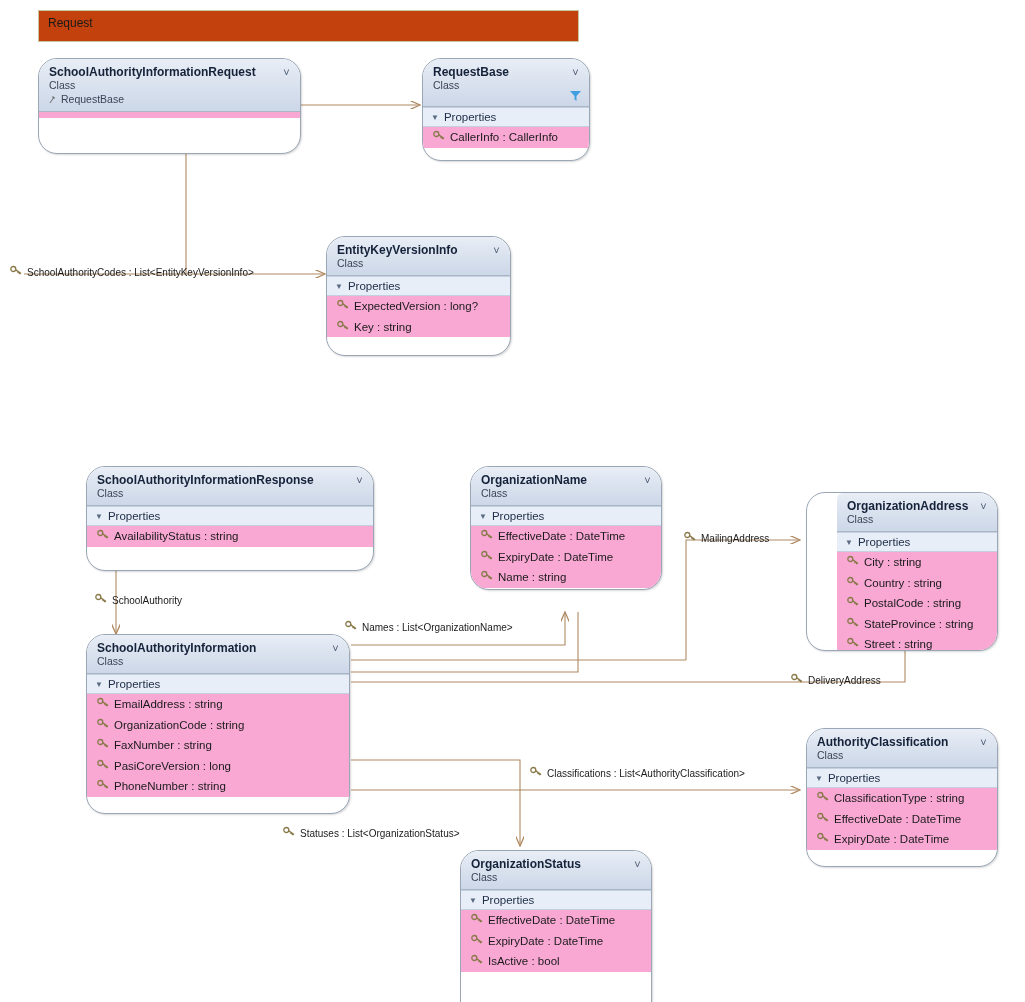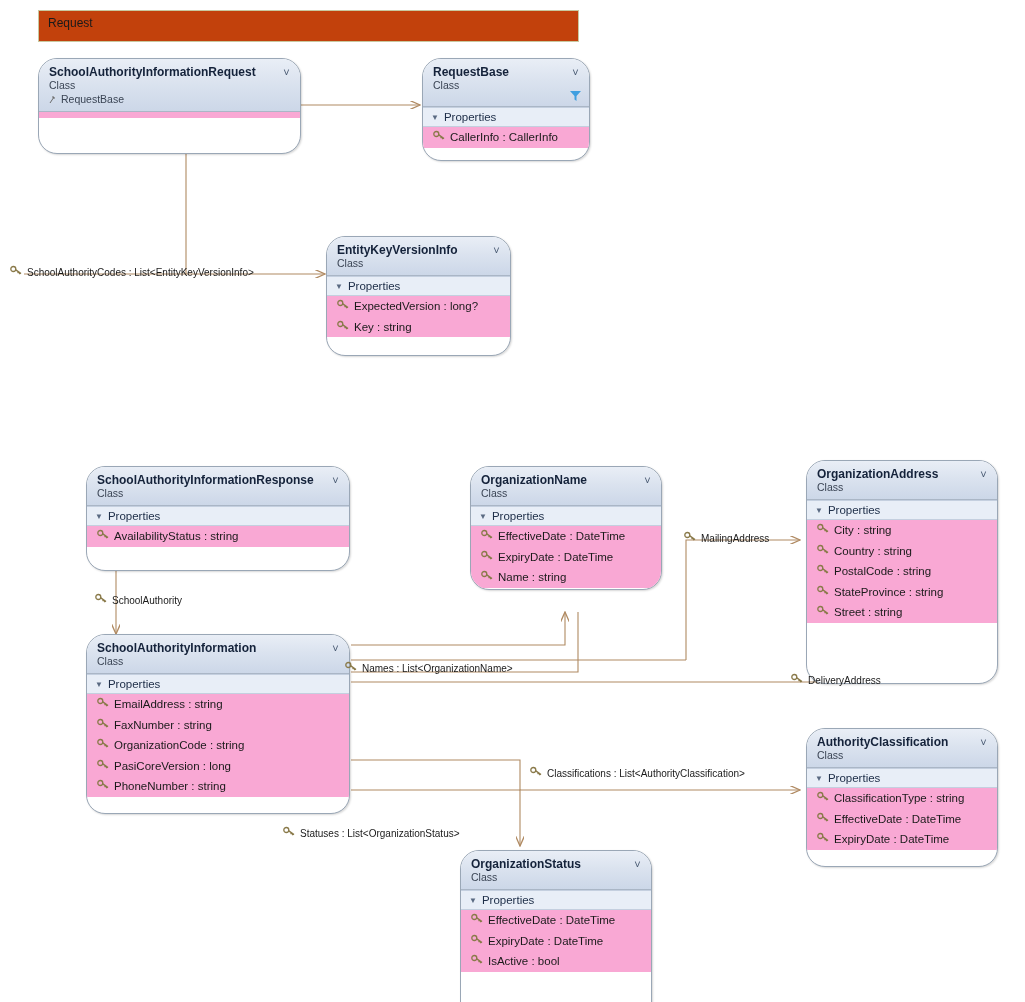--- a/index.html
+++ b/index.html
@@ -190,21 +190,21 @@
         <span class="key">
           <svg width="12" height="11" viewBox="0 0 12 11">
               <circle cx="3.3" cy="4" r="2.5" fill="none" stroke="#8a7a4a" stroke-width="1.3"></circle>
               <path d="M5.5,4.6 L11,8.6 M8.5,6.8 L7.6,8.2 M10,7.9 L9.2,9.1" stroke="#8a7a4a" stroke-width="1.3" fill="none"></path>
             </svg>
         </span><span>Key : string</span>
       </div>
     </div>
   </div>
 
-  <div class="cls" style="left:86px;top:466px;width:264px;height:105px;">
+  <div class="cls" style="left:86px;top:466px;width:288px;height:105px;">
     <div class="hdr">
       <div class="title">SchoolAuthorityInformationResponse</div>
       <div class="stereo">Class</div>
       <span class="chev">˅</span>
     </div>
     <div class="section">
       <span class="tri">▼</span><span>Properties</span>
     </div>
     <div class="body">
       <div class="member">
@@ -248,21 +248,21 @@
         <span class="key">
           <svg width="12" height="11" viewBox="0 0 12 11">
               <circle cx="3.3" cy="4" r="2.5" fill="none" stroke="#8a7a4a" stroke-width="1.3"></circle>
               <path d="M5.5,4.6 L11,8.6 M8.5,6.8 L7.6,8.2 M10,7.9 L9.2,9.1" stroke="#8a7a4a" stroke-width="1.3" fill="none"></path>
             </svg>
         </span><span>Name : string</span>
       </div>
     </div>
   </div>
 
-  <div class="cls" style="left:806px;top:460px;width:192px;height:224px;">
+  <div class="cls" style="left:806px;top:492px;width:192px;height:159px;padding-left:30px;">
     <div class="hdr">
       <div class="title">OrganizationAddress</div>
       <div class="stereo">Class</div>
       <span class="chev">˅</span>
     </div>
     <div class="section">
       <span class="tri">▼</span><span>Properties</span>
     </div>
     <div class="body">
       <div class="member">
@@ -325,36 +325,36 @@
               <path d="M5.5,4.6 L11,8.6 M8.5,6.8 L7.6,8.2 M10,7.9 L9.2,9.1" stroke="#8a7a4a" stroke-width="1.3" fill="none"></path>
             </svg>
         </span><span>EmailAddress : string</span>
       </div>
       <div class="member">
         <span class="key">
           <svg width="12" height="11" viewBox="0 0 12 11">
               <circle cx="3.3" cy="4" r="2.5" fill="none" stroke="#8a7a4a" stroke-width="1.3"></circle>
               <path d="M5.5,4.6 L11,8.6 M8.5,6.8 L7.6,8.2 M10,7.9 L9.2,9.1" stroke="#8a7a4a" stroke-width="1.3" fill="none"></path>
             </svg>
+        </span><span>OrganizationCode : string</span>
+      </div>
+      <div class="member">
+        <span class="key">
+          <svg width="12" height="11" viewBox="0 0 12 11">
+              <circle cx="3.3" cy="4" r="2.5" fill="none" stroke="#8a7a4a" stroke-width="1.3"></circle>
+              <path d="M5.5,4.6 L11,8.6 M8.5,6.8 L7.6,8.2 M10,7.9 L9.2,9.1" stroke="#8a7a4a" stroke-width="1.3" fill="none"></path>
+            </svg>
         </span><span>FaxNumber : string</span>
       </div>
       <div class="member">
         <span class="key">
           <svg width="12" height="11" viewBox="0 0 12 11">
               <circle cx="3.3" cy="4" r="2.5" fill="none" stroke="#8a7a4a" stroke-width="1.3"></circle>
               <path d="M5.5,4.6 L11,8.6 M8.5,6.8 L7.6,8.2 M10,7.9 L9.2,9.1" stroke="#8a7a4a" stroke-width="1.3" fill="none"></path>
             </svg>
-        </span><span>OrganizationCode : string</span>
-      </div>
-      <div class="member">
-        <span class="key">
-          <svg width="12" height="11" viewBox="0 0 12 11">
-              <circle cx="3.3" cy="4" r="2.5" fill="none" stroke="#8a7a4a" stroke-width="1.3"></circle>
-              <path d="M5.5,4.6 L11,8.6 M8.5,6.8 L7.6,8.2 M10,7.9 L9.2,9.1" stroke="#8a7a4a" stroke-width="1.3" fill="none"></path>
-            </svg>
         </span><span>PasiCoreVersion : long</span>
       </div>
       <div class="member">
         <span class="key">
           <svg width="12" height="11" viewBox="0 0 12 11">
               <circle cx="3.3" cy="4" r="2.5" fill="none" stroke="#8a7a4a" stroke-width="1.3"></circle>
               <path d="M5.5,4.6 L11,8.6 M8.5,6.8 L7.6,8.2 M10,7.9 L9.2,9.1" stroke="#8a7a4a" stroke-width="1.3" fill="none"></path>
             </svg>
         </span><span>PhoneNumber : string</span>
       </div>
@@ -455,21 +455,21 @@
 
   <div class="assoc" style="left:95px;top:593px;">
     <span class="key">
       <svg width="12" height="11" viewBox="0 0 12 11">
           <circle cx="3.3" cy="4" r="2.5" fill="none" stroke="#8a7a4a" stroke-width="1.3"></circle>
           <path d="M5.5,4.6 L11,8.6 M8.5,6.8 L7.6,8.2 M10,7.9 L9.2,9.1" stroke="#8a7a4a" stroke-width="1.3" fill="none"></path>
         </svg>
     </span><span>SchoolAuthority</span>
   </div>
 
-  <div class="assoc" style="left:345px;top:620px;margin-top:41px;">
+  <div class="assoc" style="left:345px;top:620px;">
     <span class="key">
       <svg width="12" height="11" viewBox="0 0 12 11">
           <circle cx="3.3" cy="4" r="2.5" fill="none" stroke="#8a7a4a" stroke-width="1.3"></circle>
           <path d="M5.5,4.6 L11,8.6 M8.5,6.8 L7.6,8.2 M10,7.9 L9.2,9.1" stroke="#8a7a4a" stroke-width="1.3" fill="none"></path>
         </svg>
     </span><span>Names : List&lt;OrganizationName&gt;</span>
   </div>
 
   <div class="assoc" style="left:791px;top:673px;">
     <span class="key">

